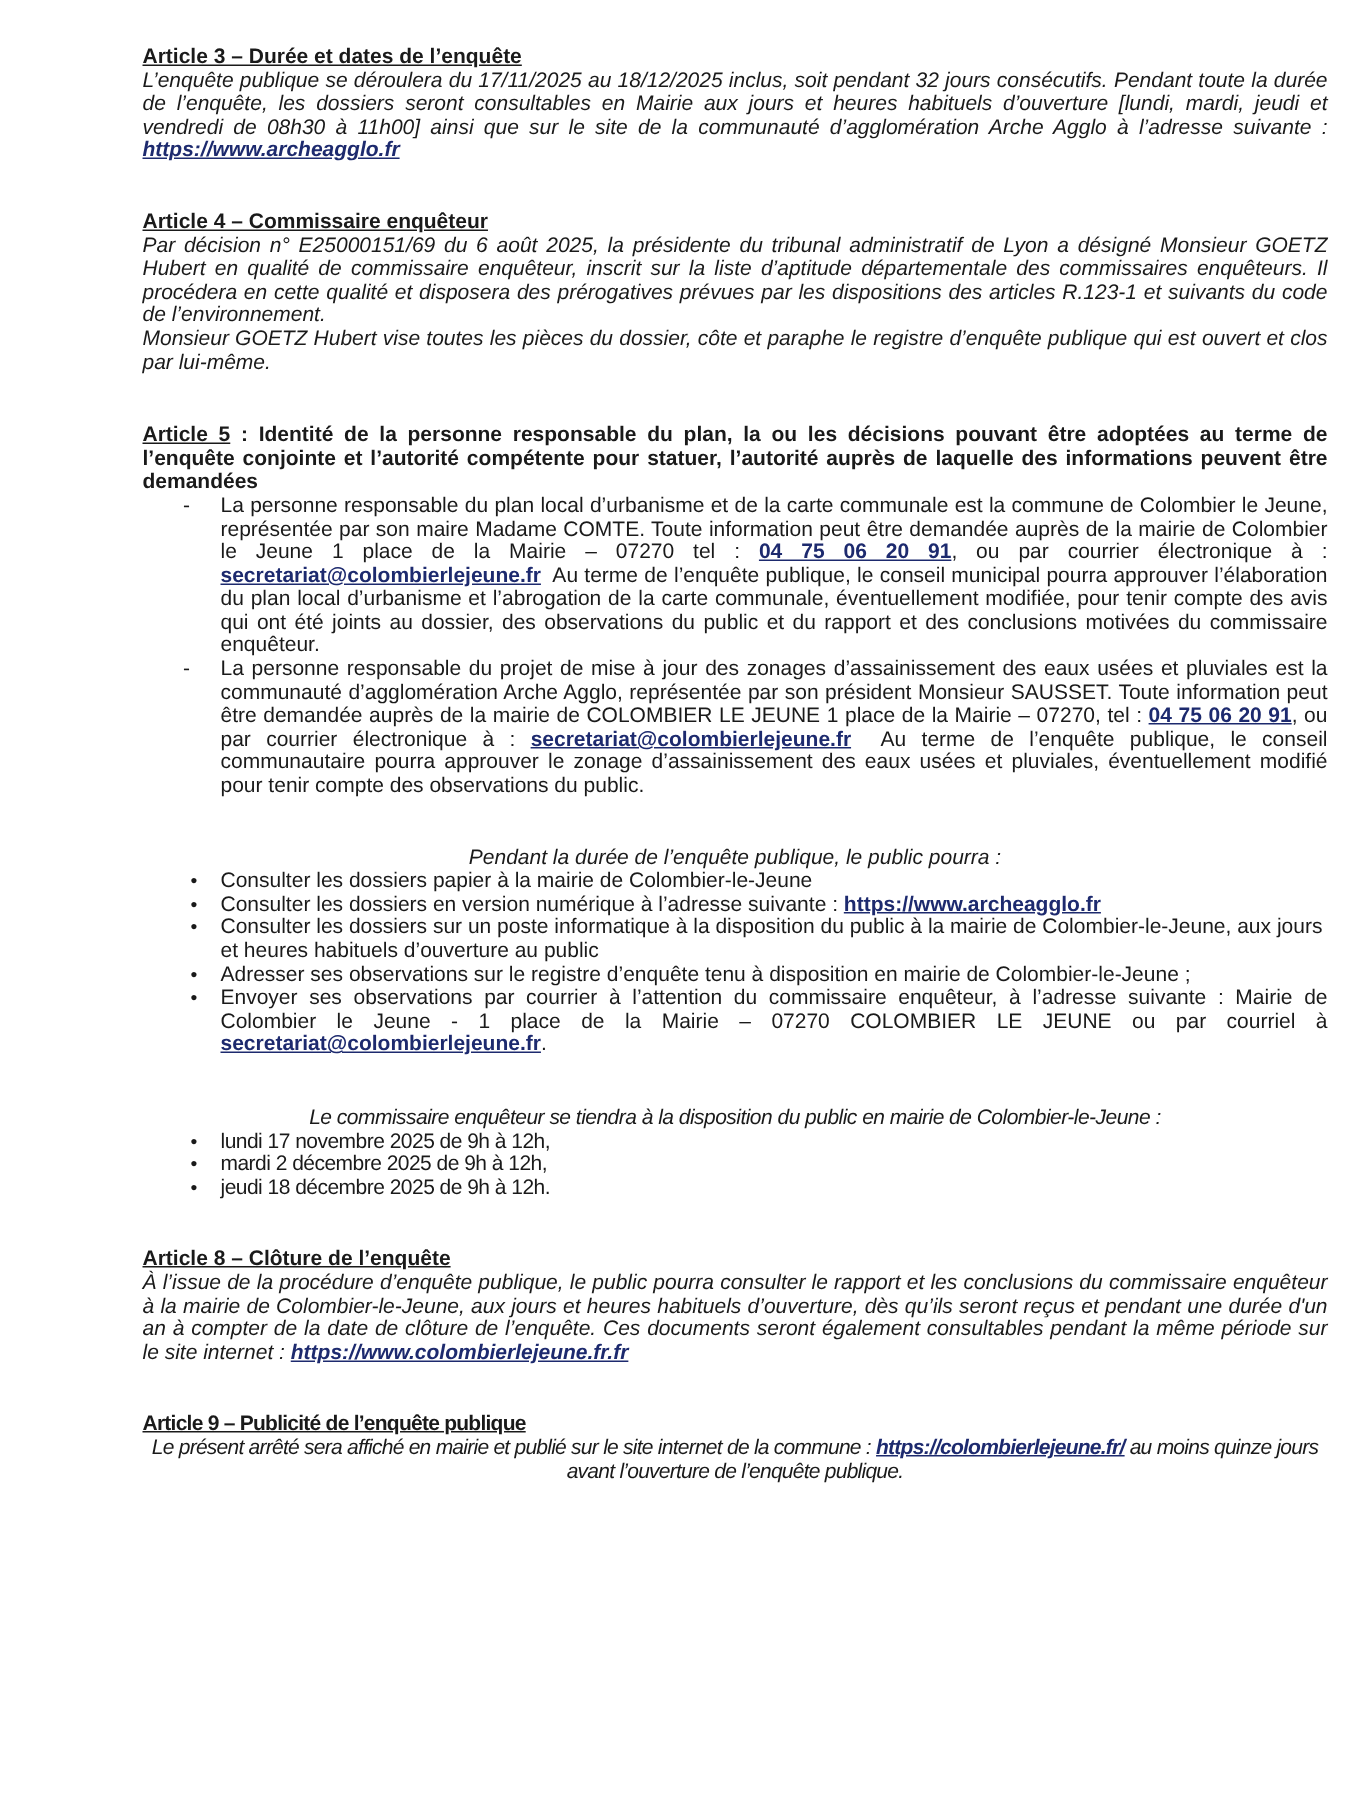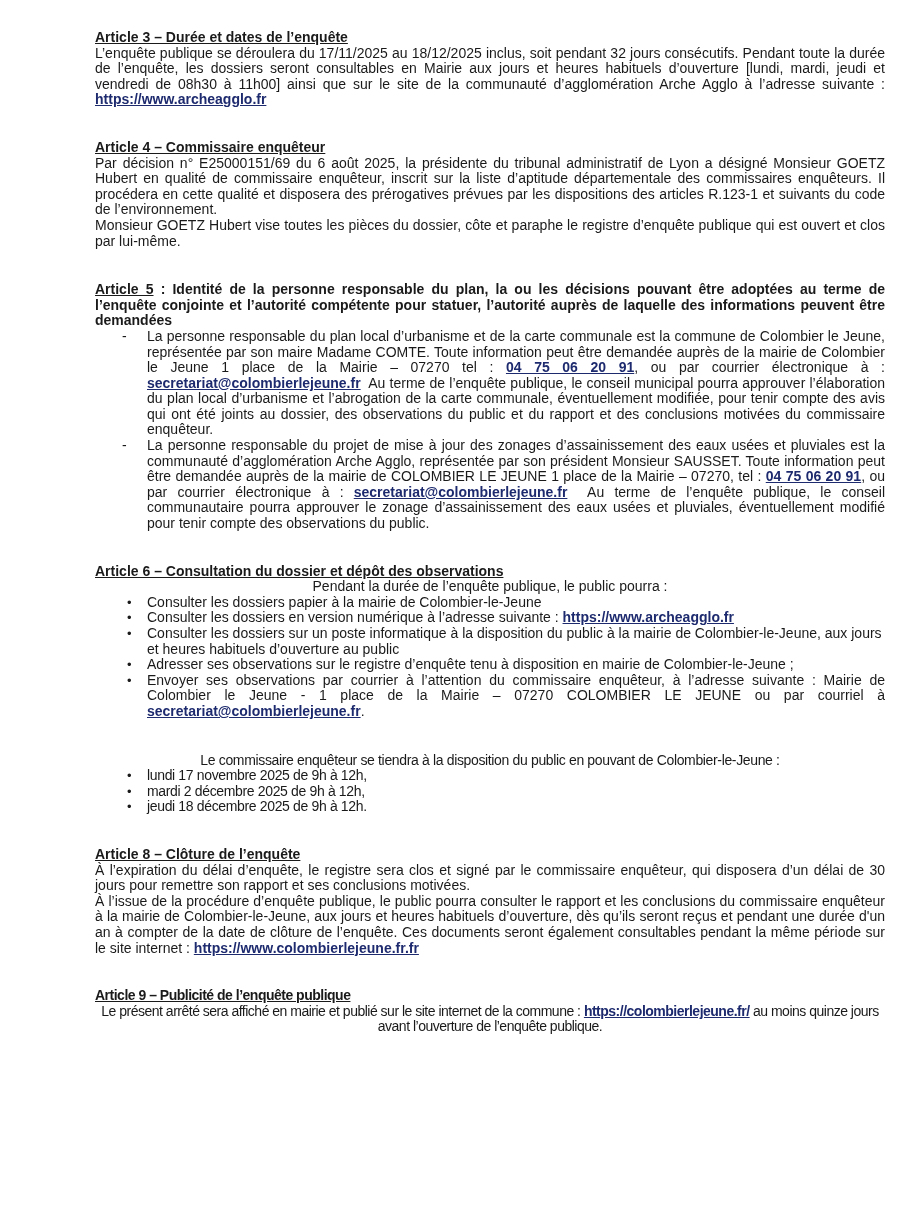--- a/index.html
+++ b/index.html
@@ -16,21 +16,21 @@
     line-height: 15.6px;
     margin-left: 48px;
   }
   .article { margin: 0; }
   .article h2 {
     font-size: 14px; font-weight: bold; margin: 0;
     line-height: 15.6px;
   }
   .article h2 .u { text-decoration: underline; }
   .article h2.justify { text-align: justify; }
-  p { margin: 0; text-align: justify; }
+  p { margin: 0; text-align: justify; font-style: italic; }
   p.left { text-align: center; }
   a.link {
     color: #1d2a6e; font-weight: bold; text-decoration: underline;
   }
   b { font-weight: normal; }
   .dash-list { list-style: none; margin: 0; padding: 0; }
   .dash-list li {
     position: relative; padding-left: 52px; text-align: justify;
   }
   .dash-list li .dash {
@@ -79,45 +79,43 @@
       </li>
       <li>
         <span class="dash">-</span>
         <span>La personne responsable du projet de </span><b>mise à jour des zonages d’assainissement des eaux usées et pluviales</b><span> est la communauté d’agglomération Arche Agglo, représentée par son président Monsieur SAUSSET. Toute information peut être demandée auprès de la mairie de COLOMBIER LE JEUNE 1 place de la Mairie – 07270, tel : </span><a class="link" href="#">04 75 06 20 91</a><span>, ou par courrier électronique à : </span><a class="link" href="#">secretariat@colombierlejeune.fr</a><span style="white-space: pre-wrap;">  Au terme de l’enquête publique, le conseil communautaire pourra approuver le zonage d’assainissement des eaux usées et pluviales, éventuellement modifié pour tenir compte des observations du public.</span>
       </li>
     </ul>
   </section>
   <div class="gap-a5"></div>
 
   <section class="article">
-    <h2><span class="u">Article 6 – Consultation du dossier et dépôt des observations</span></h2>
     <p class="left">Pendant la durée de l’enquête publique, le public pourra :</p>
     <ul class="bullet-list">
       <li><span class="bullet">•</span><span>Consulter les dossiers papier à la mairie de Colombier-le-Jeune</span></li>
       <li><span class="bullet">•</span><span>Consulter les dossiers en version numérique à l’adresse suivante : </span><a class="link" href="#">https://www.archeagglo.fr</a></li>
       <li style="text-align:left;"><span class="bullet">•</span><span>Consulter les dossiers sur un poste informatique à la disposition du public à la mairie de Colombier-le-Jeune, aux jours et heures habituels d’ouverture au public</span></li>
       <li style="text-align:left;"><span class="bullet">•</span><span>Adresser ses observations sur le registre d’enquête tenu à disposition en mairie de Colombier-le-Jeune ;</span></li>
       <li><span class="bullet">•</span><span>Envoyer ses observations par courrier à l’attention du commissaire enquêteur, à l’adresse suivante : Mairie de Colombier le Jeune - 1 place de la Mairie – 07270 COLOMBIER LE JEUNE ou par courriel à </span><a class="link" href="#">secretariat@colombierlejeune.fr</a><span>.</span></li>
     </ul>
   </section>
   <div class="gap-a6"></div>
 
   <section class="article narrow">
-    <p class="left">Le commissaire enquêteur se tiendra à la disposition du public en pouvant de Colombier-le-Jeune :</p>
+    <p class="left">Le commissaire enquêteur se tiendra à la disposition du public en mairie de Colombier-le-Jeune :</p>
     <ul class="bullet-list">
       <li><span class="bullet">•</span><span>lundi 17 novembre 2025 de 9h à 12h,</span></li>
       <li><span class="bullet">•</span><span>mardi 2 décembre 2025 de 9h à 12h,</span></li>
       <li><span class="bullet">•</span><span>jeudi 18 décembre 2025 de 9h à 12h.</span></li>
     </ul>
   </section>
   <div class="gap-a7"></div>
 
   <section class="article">
     <h2><span class="u">Article 8 – Clôture de l’enquête</span></h2>
-    <p>À l’expiration du délai d’enquête, le registre sera clos et signé par le commissaire enquêteur, qui disposera d’un délai de 30 jours pour remettre son rapport et ses conclusions motivées.</p>
     <p><span>À l’issue de la procédure d’enquête publique, le public pourra consulter le rapport et les conclusions du commissaire enquêteur à la mairie de Colombier-le-Jeune, aux jours et heures habituels d’ouverture, dès qu’ils seront reçus et pendant une durée d'un an à compter de la date de clôture de l’enquête. Ces documents seront également consultables pendant la même période sur le site internet : </span><a class="link" href="#">https://www.colombierlejeune.fr.fr</a></p>
   </section>
   <div class="gap-a8"></div>
 
   <section class="article narrow2">
     <h2><span class="u">Article 9 – Publicité de l’enquête publique</span></h2>
     <p class="left"><span>Le présent arrêté sera affiché en mairie et publié sur le site internet de la commune : </span><a class="link" href="#">https://colombierlejeune.fr/</a><span> au moins quinze jours avant l’ouverture de l’enquête publique.</span></p>
   </section>
 
 </div>

